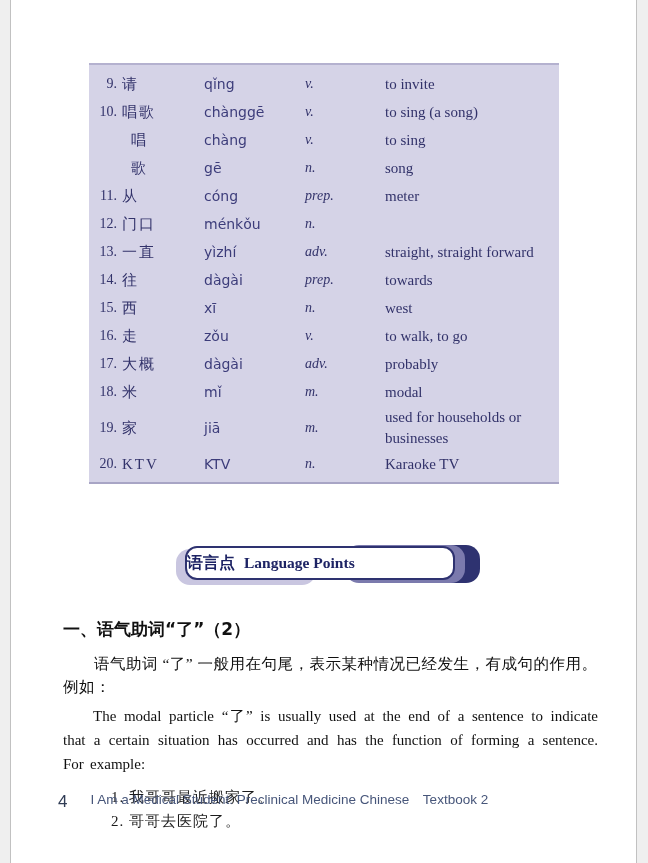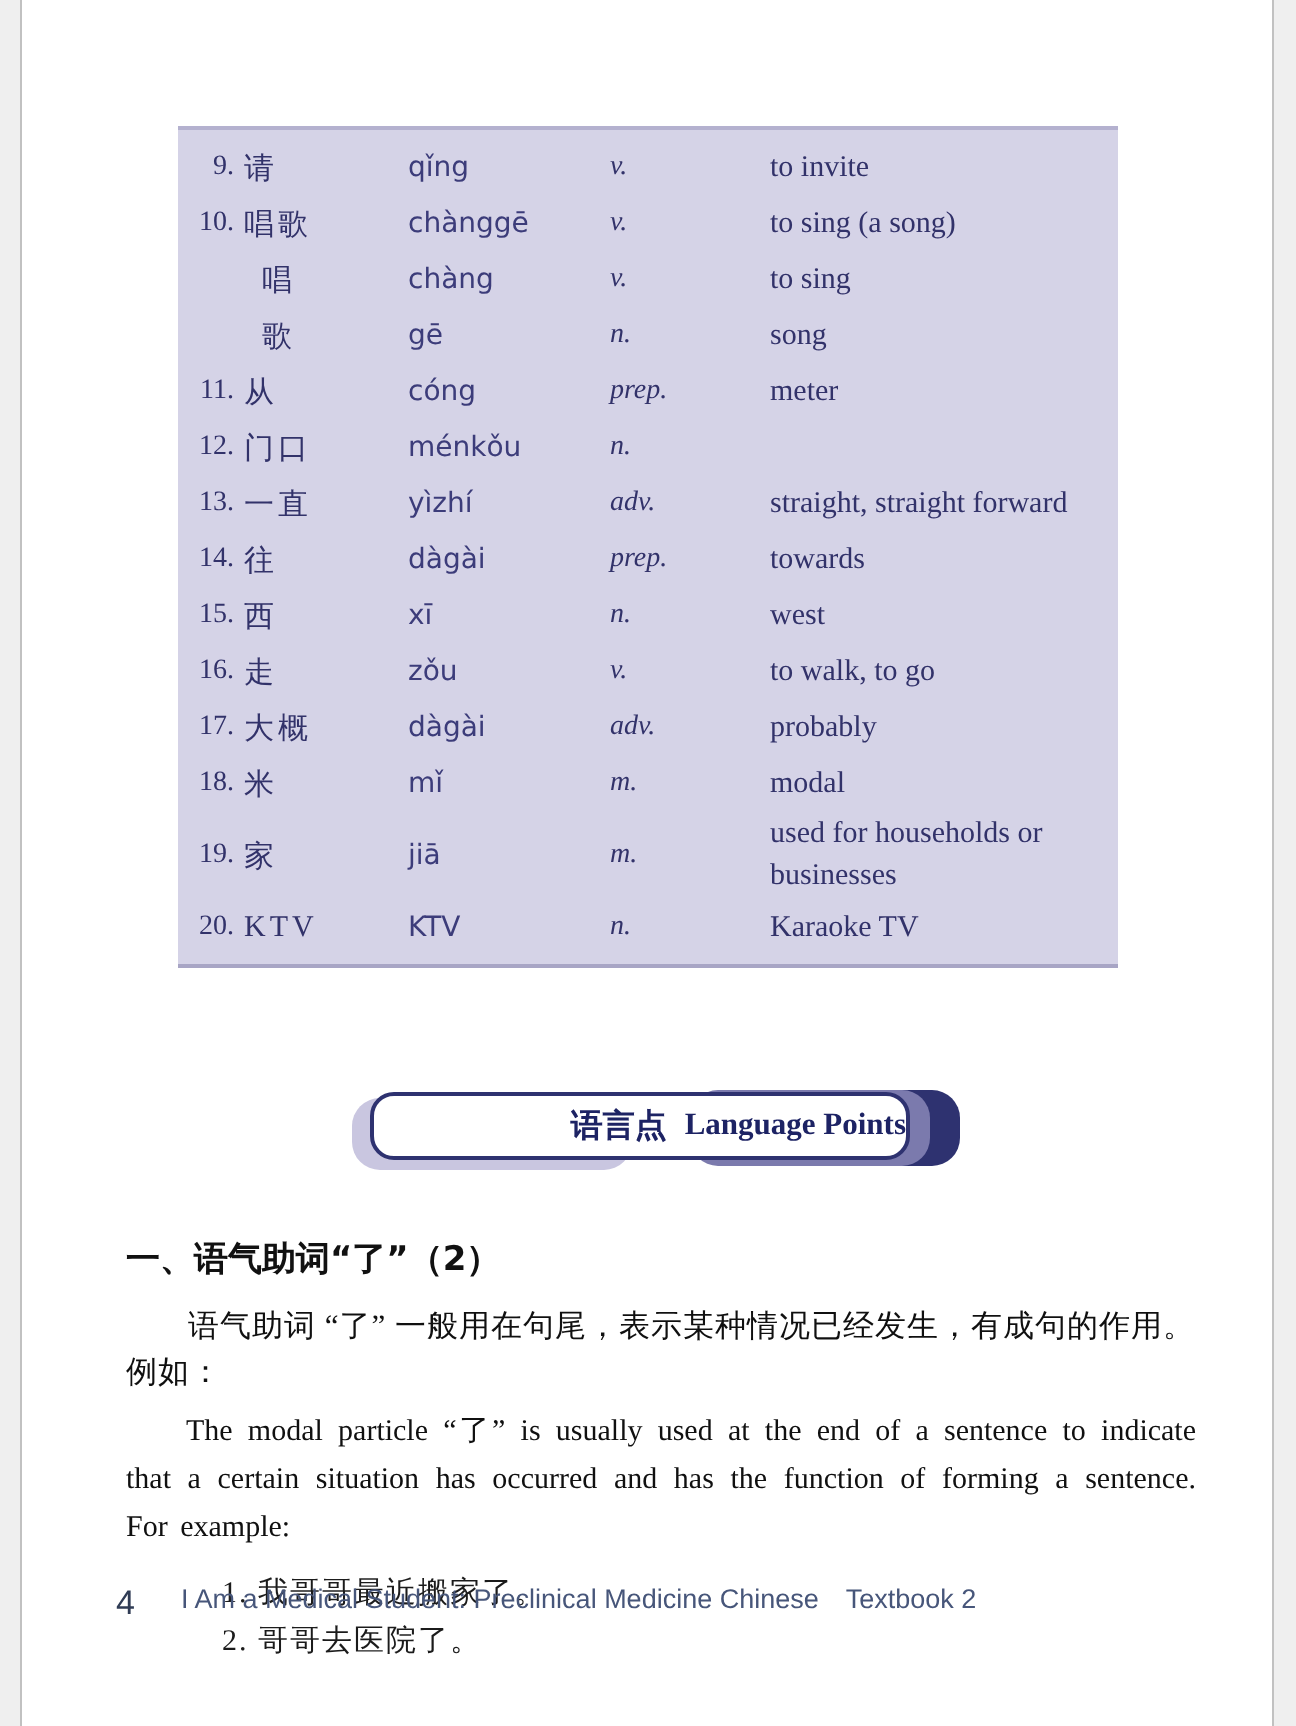--- a/index.html
+++ b/index.html
@@ -67,21 +67,21 @@
 
   
   .banner{position:absolute;left:165px;top:545px;width:304px;height:42px;}
   .pill{position:absolute;border-radius:14px;}
   .pill-navy{right:0;top:0;width:120px;height:38px;background:var(--banner-navy);}
   .pill-mid{right:15px;top:0;width:120px;height:38px;background:var(--banner-mid);}
   .pill-light{left:0;top:4px;width:140px;height:36px;background:var(--banner-light);}
   .pill-white{
     position:absolute;left:9px;top:1px;width:270px;height:34px;
     background:#ffffff;border:2px solid var(--banner-navy);border-radius:12px;
-    display:flex;align-items:center;justify-content:flex-end;gap:9px;
+    display:flex;align-items:center;justify-content:flex-start;gap:9px;
   }
   .banner-zh{
     font-size:16px;font-weight:bold;color:#1d2364;
     font-family:"DejaVu Sans","Liberation Sans",sans-serif;
   }
   .banner-en{
     font-size:15.5px;font-weight:bold;color:#1d2364;
     font-family:"Liberation Serif","DejaVu Serif",serif;
   }
 

